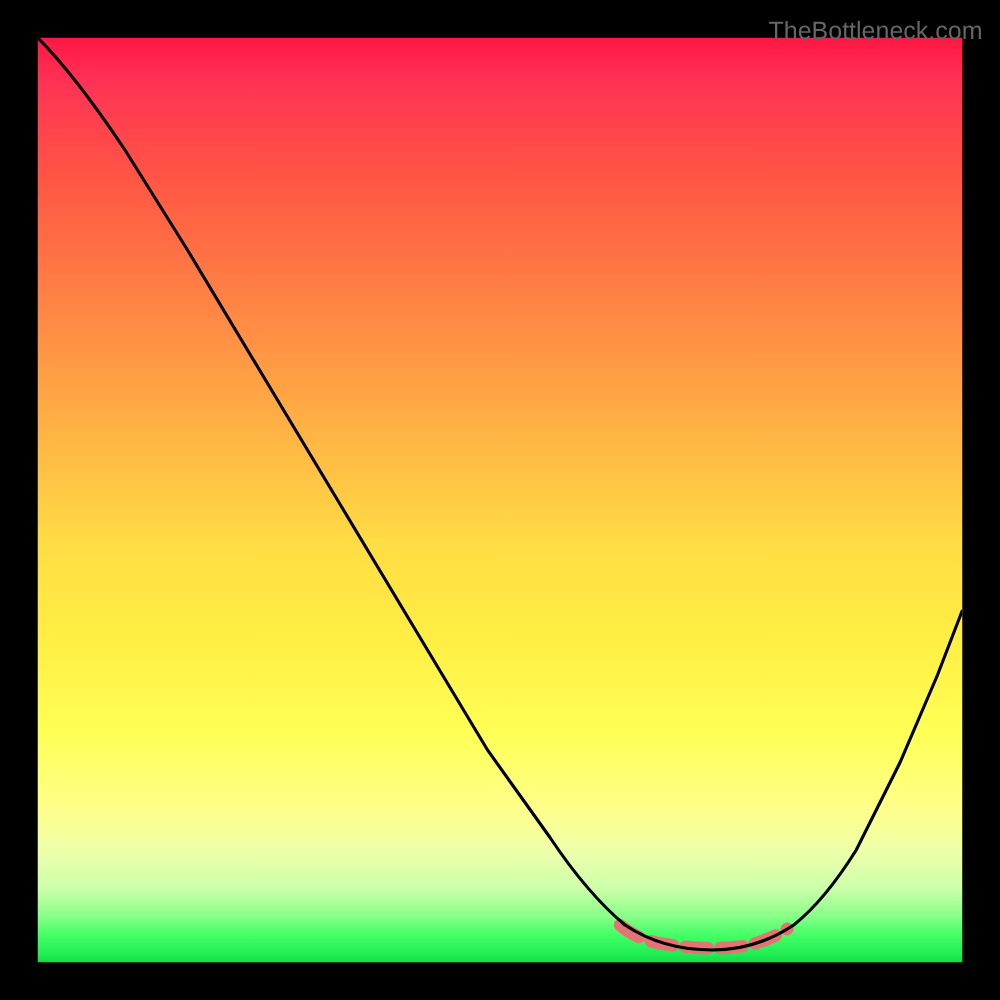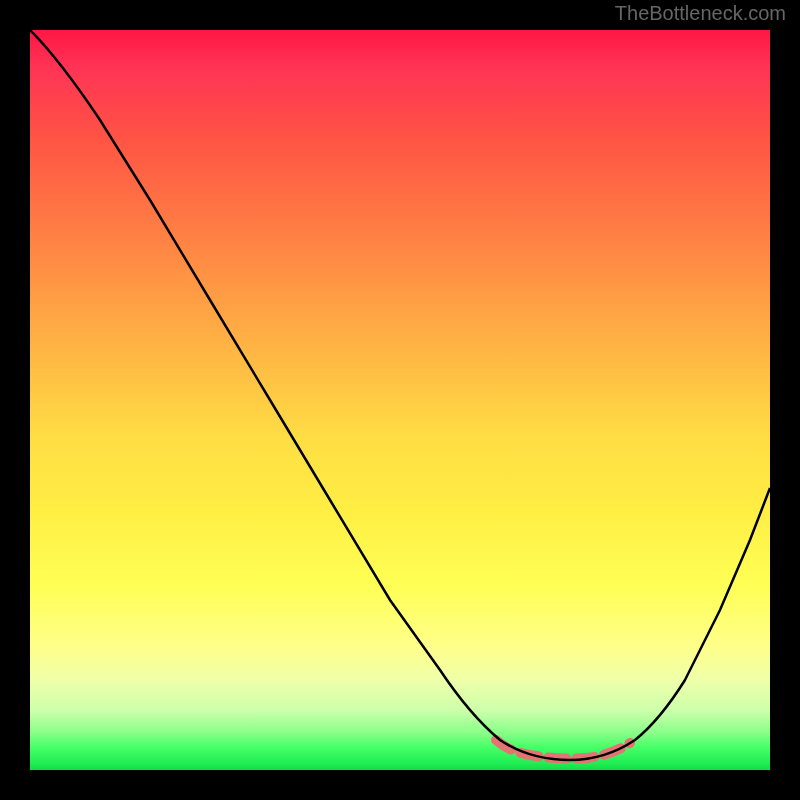--- a/index.html
+++ b/index.html
@@ -9,21 +9,21 @@
     }
     body {
       width: 800px;
       height: 800px;
       background: #000;
       position: relative;
       font-family: Arial, sans-serif;
     }
     .watermark {
       position: absolute;
-      top: 2px;
+      top: 14px;
       right: 14px;
       color: #666;
       font-size: 20px;
       font-weight: 500;
       z-index: 10;
       text-align: center;
     }
     .chart-container {
       position: absolute;
       top: 30px;

